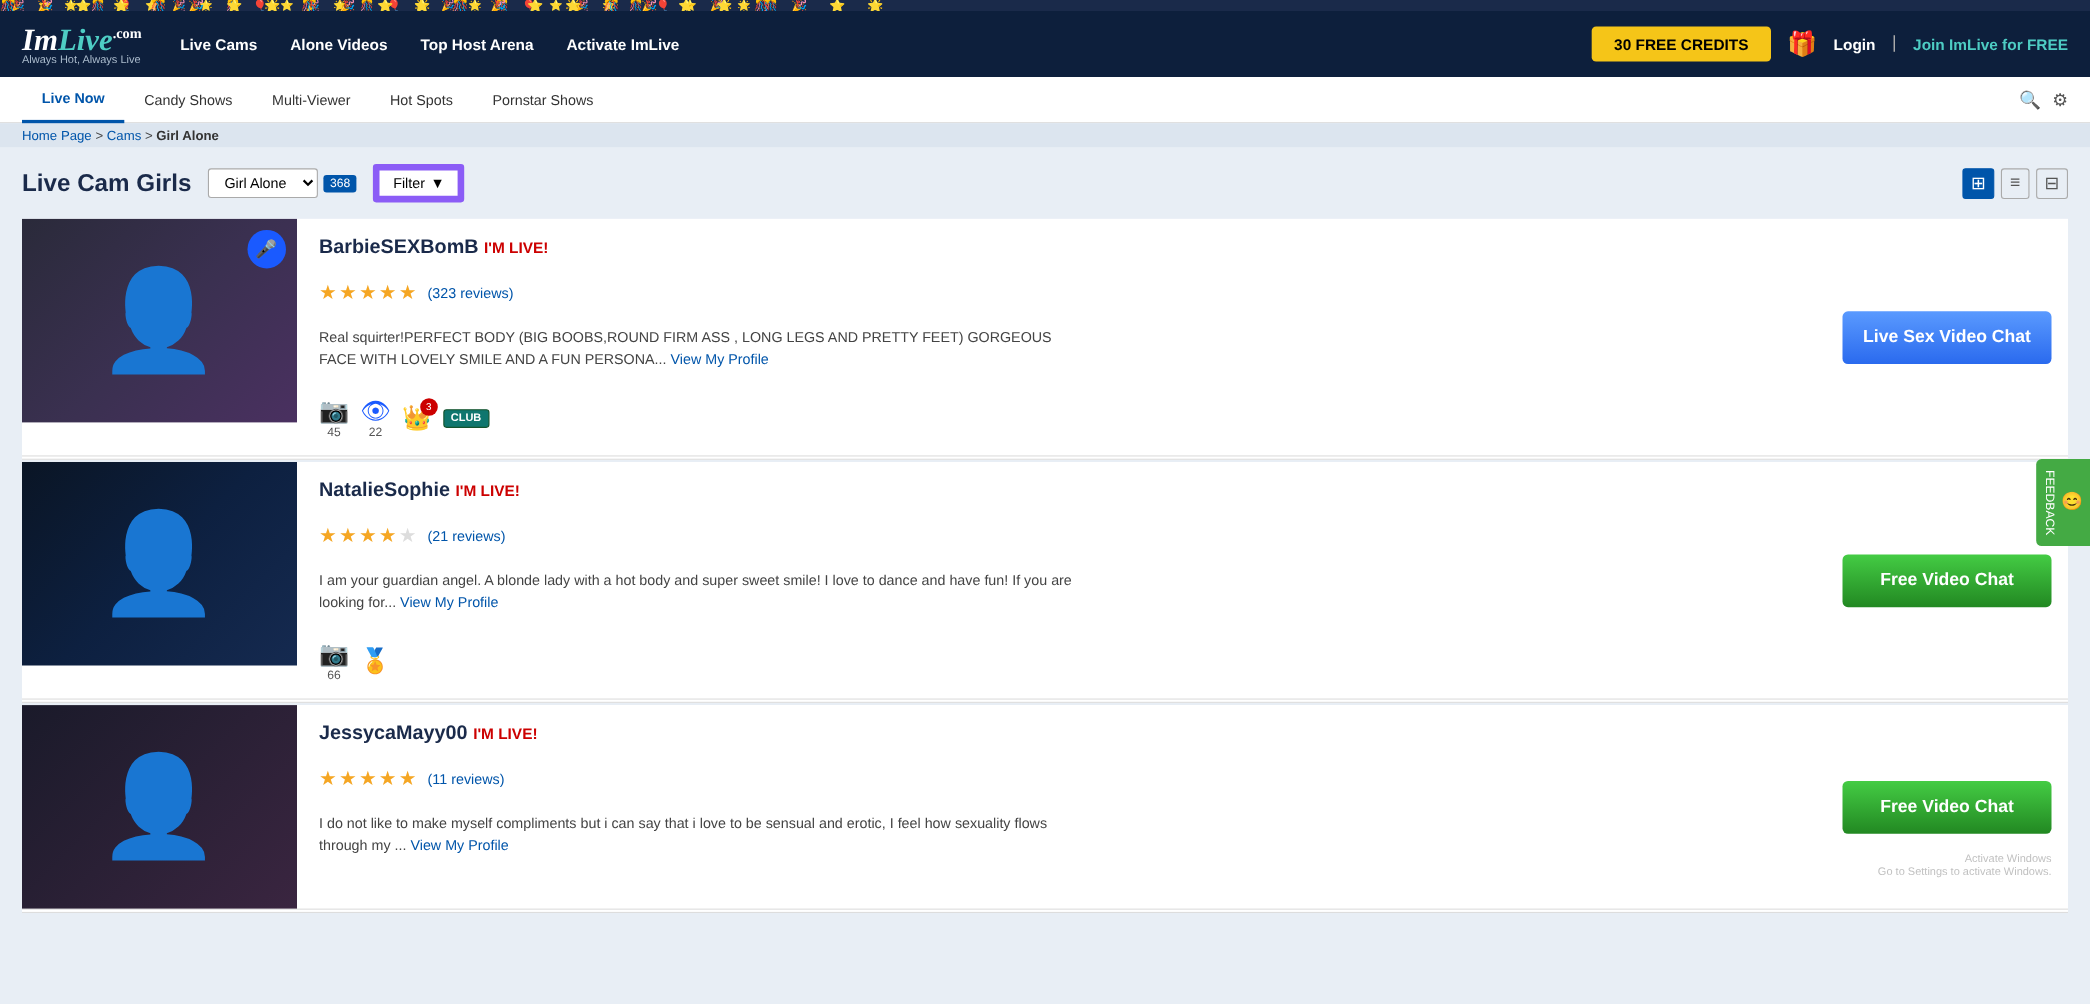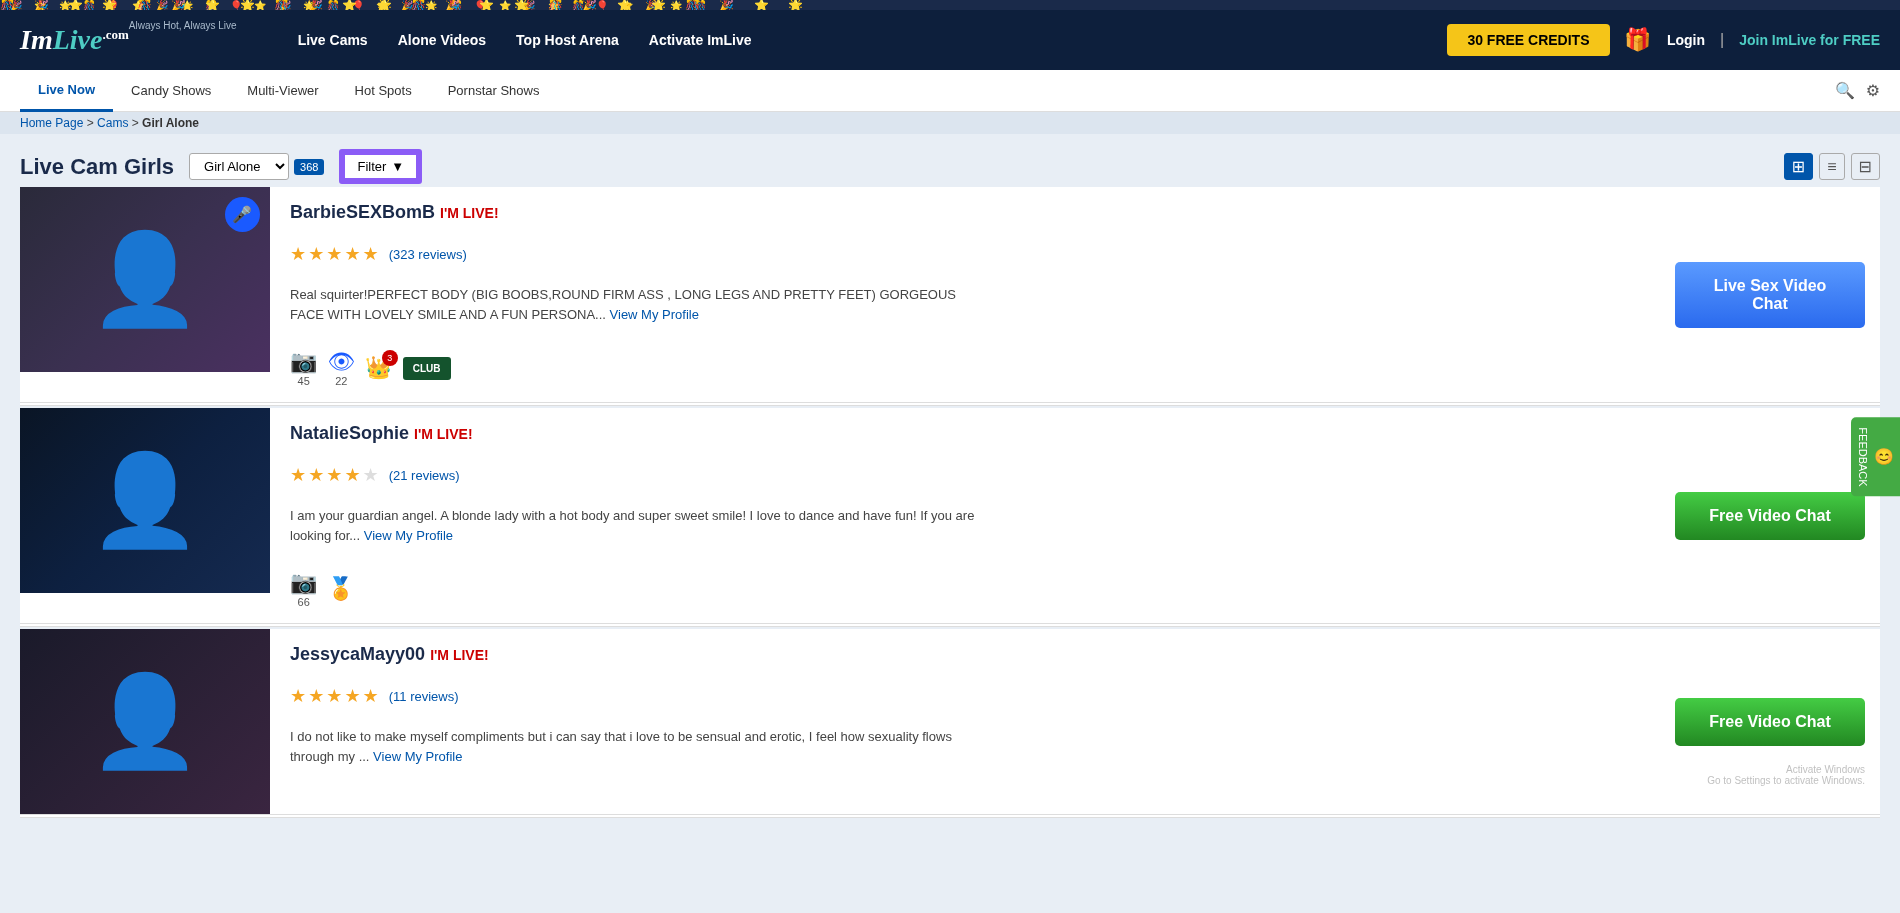--- a/index.html
+++ b/index.html
@@ -25,22 +25,22 @@
     
     .header {
       background: #0d1f3c;
       display: flex;
       align-items: center;
       padding: 0 20px;
       height: 60px;
     }
     .logo-area {
       display: flex;
-      flex-direction: row;
-      margin-right: 48px;
+      flex-direction: column;
+      margin-right: 22px;
     }
     .logo-text {
       font-size: 28px;
       font-weight: bold;
       color: white;
       font-style: italic;
       font-family: Georgia, serif;
     }
     .logo-text span.im { color: white; }
     .logo-text span.live { color: #4ecdc4; }
@@ -150,21 +150,21 @@
     .main-content {
       padding: 15px 20px;
       background: #e8eef5;
     }
 
     
     .page-title-row {
       display: flex;
       align-items: center;
       gap: 15px;
-      margin-bottom: 3px;
+      margin-bottom: 15px;
     }
     .page-title {
       font-size: 22px;
       color: #1a2a4a;
       font-weight: bold;
     }
     .filter-dropdown {
       display: flex;
       align-items: center;
       gap: 5px;
@@ -325,43 +325,43 @@
       color: white;
       font-size: 9px;
       width: 16px;
       height: 16px;
       border-radius: 50%;
       display: flex;
       align-items: center;
       justify-content: center;
     }
     .club-badge {
-      background: #14532d;
+      background: #0f766e;
       color: white;
       font-size: 10px;
       font-weight: bold;
       padding: 2px 6px;
       border-radius: 3px;
-      border: 4px solid #14532d;
+      border: 1px solid #14532d;
     }
 
     .model-action {
       width: 220px;
       display: flex;
       align-items: center;
       justify-content: center;
       padding: 15px;
       flex-shrink: 0;
     }
     .live-chat-btn {
       background: linear-gradient(to bottom, #5a9aff, #2a6aee);
       color: white;
       font-size: 16px;
       font-weight: bold;
-      padding: 15px 38px;
+      padding: 15px 18px;
       border: none;
       border-radius: 5px;
       cursor: pointer;
       width: 100%;
       text-align: center;
     }
     .free-chat-btn {
       background: linear-gradient(to bottom, #44cc44, #228822);
       color: white;
       font-size: 16px;

